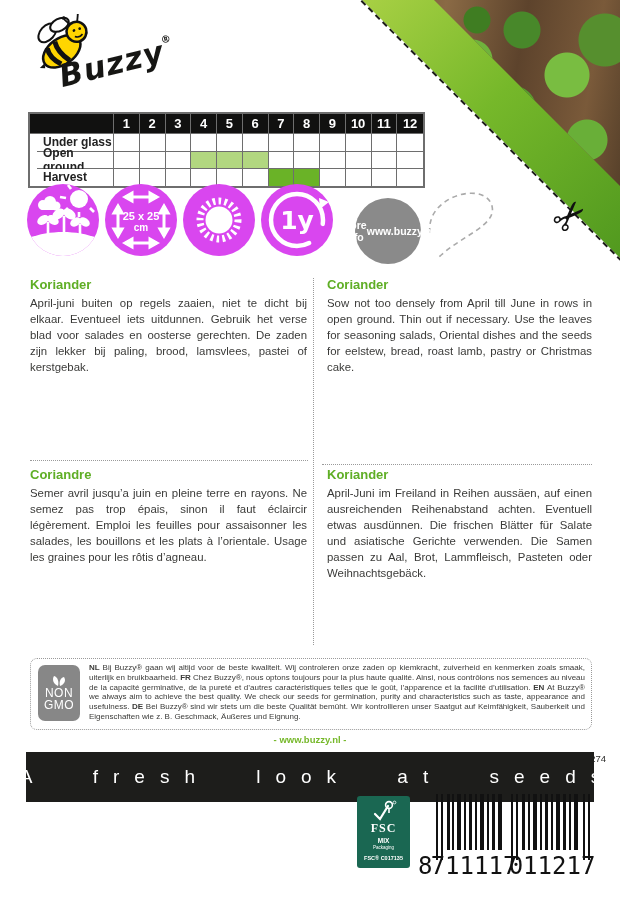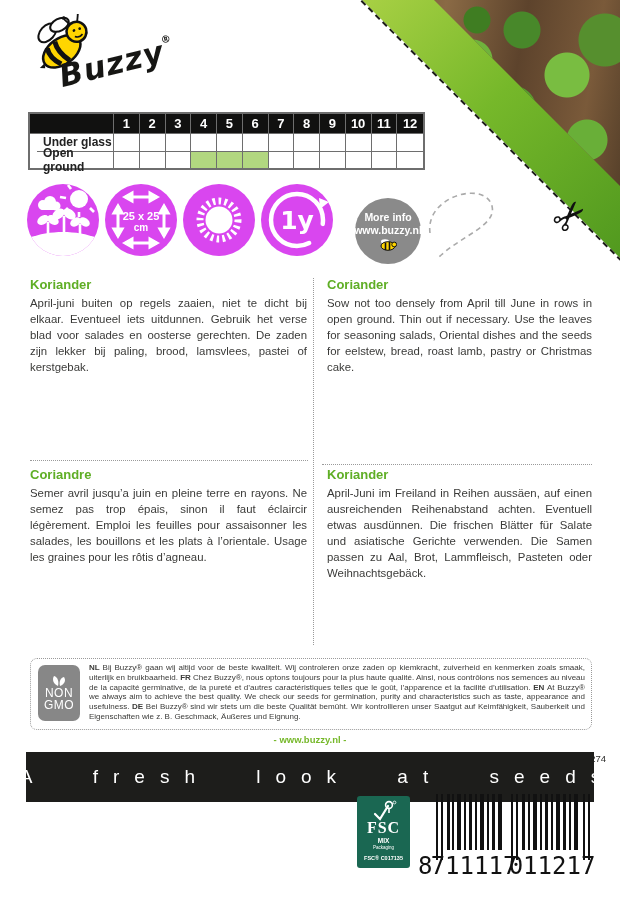--- a/index.html
+++ b/index.html
@@ -48,21 +48,21 @@
   #calendar .brow .cell{height:16.5px;background:#fff;}
   #calendar .brow .label{justify-content:flex-start;padding-left:6px;font-weight:bold;font-size:12px;color:#222;margin-left:7px;}
 
   
   .circle{position:absolute;border-radius:50%;background:#d946ef;width:72px;height:72px;top:184px;overflow:hidden;}
   #icon-sowing{left:27px;} #icon-spacing{left:105px;} #icon-sun{left:183px;} #icon-duration{left:261px;}
   #icon-duration .dur-label{position:absolute;inset:0;display:flex;align-items:center;justify-content:center;
       color:#fff;font-weight:bold;font-size:25px;font-family:"DejaVu Sans",sans-serif;}
   #more-info{position:absolute;left:355px;top:198px;width:66px;height:66px;border-radius:50%;
       background:#8a8a8a;color:#fff;text-align:center;font-weight:bold;font-size:10.5px;line-height:12.5px;
-      display:flex;flex-direction:column;align-items:center;justify-content:center;z-index:2;}
+      display:flex;flex-direction:row;align-items:center;justify-content:center;z-index:2;}
   #bee-path{position:absolute;left:390px;top:178px;z-index:1;}
 
   
   .section{position:absolute;width:277px;}
   .section h3{margin:0 0 3px 0;font-size:13px;color:#5fae25;font-weight:bold;}
   .section p{margin:0;font-size:11.4px;line-height:16px;text-align:justify;color:#3a3a38;}
   #sec-nl{left:30px;top:277px;} #sec-en{left:327px;top:277px;width:265px;}
   #sec-fr{left:30px;top:467px;} #sec-de{left:327px;top:467px;width:265px;}
   .vdivider{position:absolute;left:313px;top:278px;height:367px;border-left:1.5px dotted #9a9a9a;}
   .hdivider{position:absolute;border-top:1.5px dotted #9a9a9a;}
@@ -86,21 +86,21 @@
   
   #tagbar{position:absolute;left:26px;top:752px;width:568px;height:50px;background:#1d1d1b;
       display:flex;align-items:center;justify-content:center;}
   #tagbar span{color:#fff;font-size:19px;letter-spacing:15px;word-spacing:26px;white-space:nowrap;
       padding-left:15px;}
 
   
   #fsc{position:absolute;left:357px;top:796px;width:53px;height:72px;background:#1a6752;border-radius:3px;
       color:#fff;text-align:center;display:flex;flex-direction:column;align-items:center;padding-top:4px;
       box-sizing:border-box;}
-  #fsc .acr{font-family:"Liberation Serif","DejaVu Serif",serif;font-weight:bold;font-size:16px;line-height:12px;letter-spacing:1px;}
+  #fsc .acr{font-family:"Liberation Serif","DejaVu Serif",serif;font-weight:bold;font-size:12px;line-height:12px;letter-spacing:1px;}
   #fsc .mix{font-size:6.5px;font-weight:bold;margin-top:3px;}
   #fsc .pkg{font-size:4.5px;margin-top:1px;}
   #fsc .code{font-size:5.5px;font-weight:bold;margin-top:5px;}
   #barcode{position:absolute;left:412px;top:794px;}
   #barcode text{font-family:"DejaVu Sans Mono","Liberation Mono",monospace;font-size:24px;fill:#111;}
 </style>
 </head>
 <body>
 
 <div id="page">
@@ -171,20 +171,35 @@
       <div class="row brow">
         <div class="cell label">Open ground</div>
         <div class="cell"></div>
         <div class="cell"></div>
         <div class="cell"></div>
         <div class="cell" style="background: rgb(178, 215, 128);"></div>
         <div class="cell" style="background: rgb(178, 215, 128);"></div>
         <div class="cell" style="background: rgb(178, 215, 128);"></div>
         <div class="cell"></div>
         <div class="cell"></div>
+        <div class="cell"></div>
+        <div class="cell"></div>
+        <div class="cell"></div>
+        <div class="cell"></div>
+      </div>
+      <div class="row brow">
+        <div class="cell label">Harvest</div>
+        <div class="cell"></div>
+        <div class="cell"></div>
+        <div class="cell"></div>
+        <div class="cell"></div>
+        <div class="cell"></div>
+        <div class="cell"></div>
+        <div class="cell" style="background: rgb(106, 179, 39);"></div>
+        <div class="cell" style="background: rgb(106, 179, 39);"></div>
         <div class="cell"></div>
         <div class="cell"></div>
         <div class="cell"></div>
         <div class="cell"></div>
       </div>
     </div>
 
   <div class="circle" id="icon-sowing">
     <svg width="72" height="72" viewBox="0 0 72 72">
       <circle cx="16" cy="21" r="5" fill="#fff"></circle>

